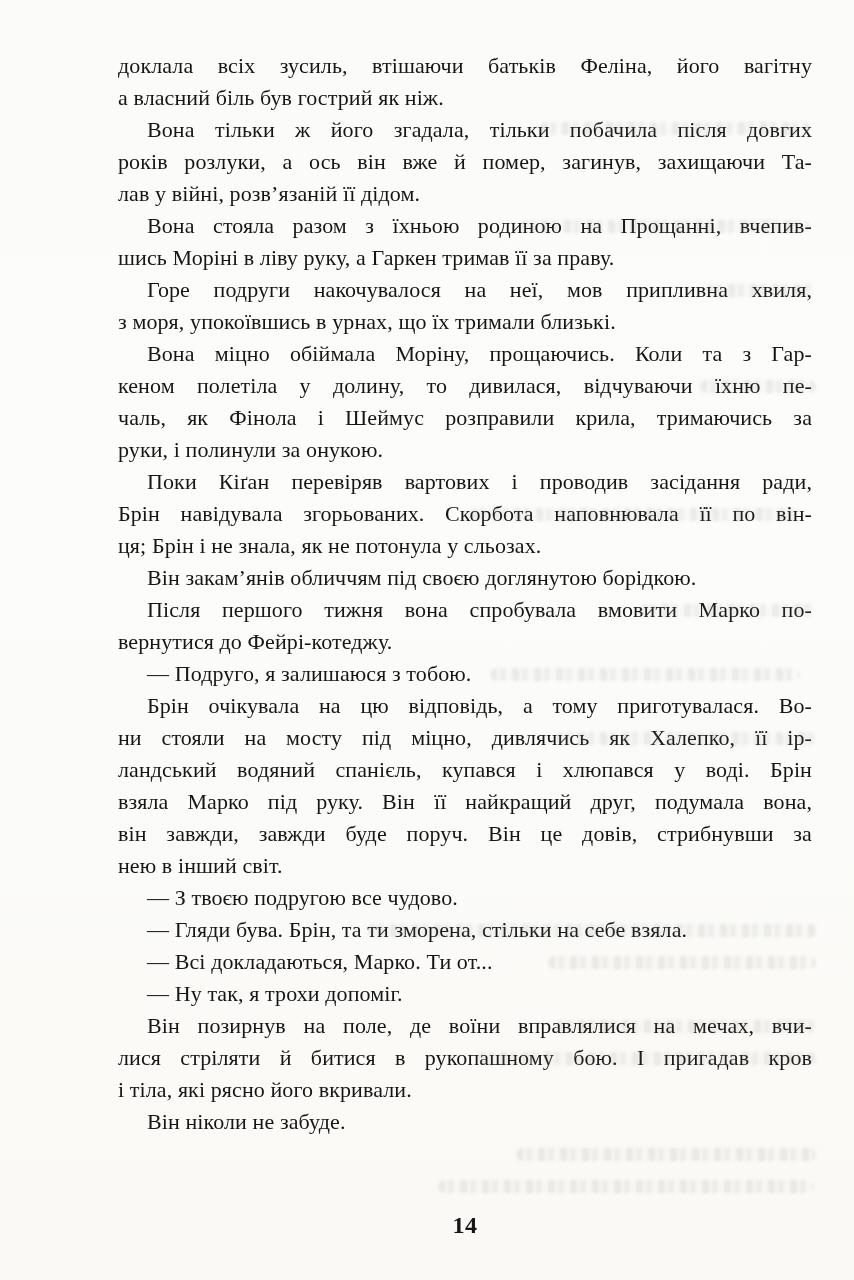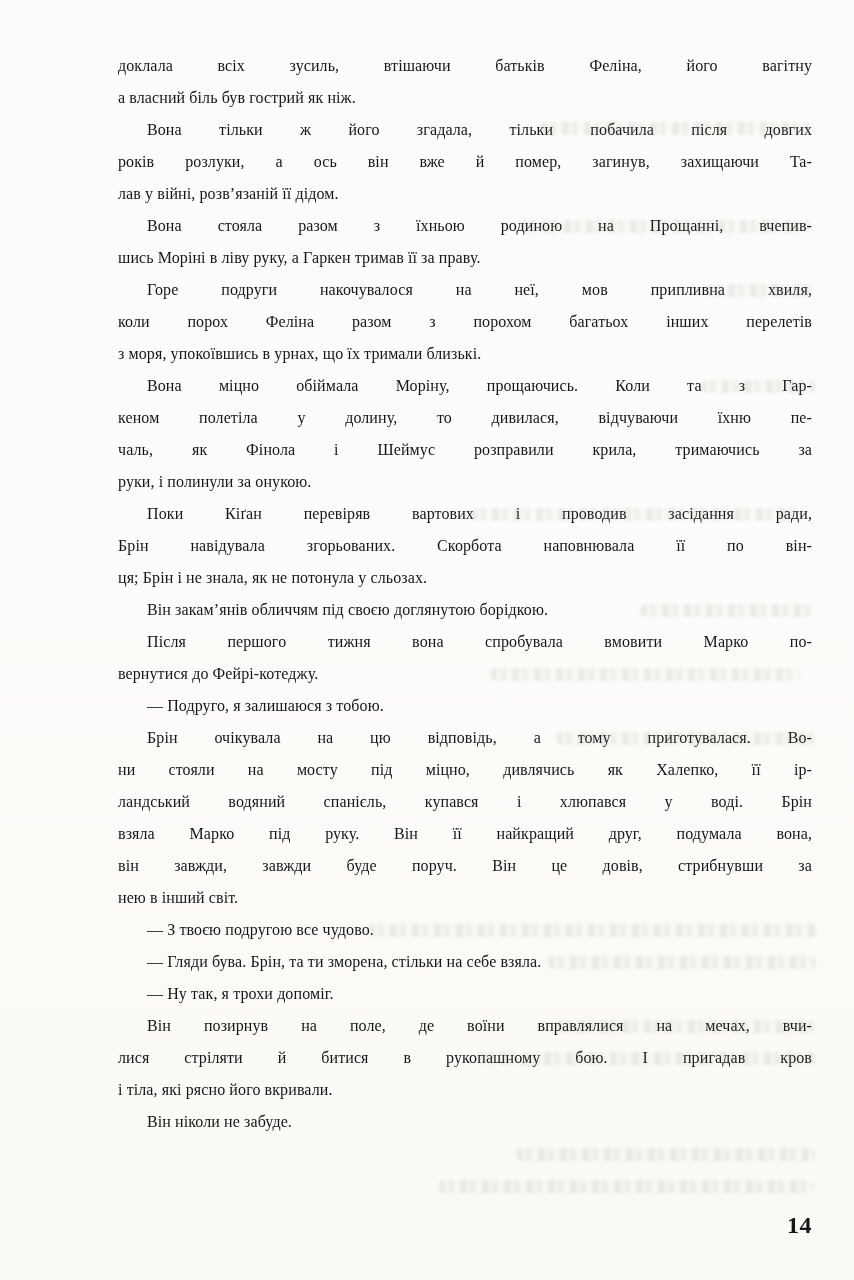--- a/index.html
+++ b/index.html
@@ -15,40 +15,40 @@
     color: #161616;
   }
   .text-block {
     position: absolute;
     left: 118px;
     top: 50px;
     width: 694px;
   }
   .paragraph { margin: 0; padding: 0; }
   .line {
-    font-size: 16px;
+    font-size: 22px;
     line-height: 32px;
     height: 32px;
     white-space: nowrap;
     letter-spacing: 0.1px;
     text-rendering: optimizeLegibility;
   }
   .line.just {
     white-space: normal;
     text-align: justify;
     text-align-last: justify;
     word-spacing: 1px;
   }
   .line.ind { text-indent: 29px; }
   .page-number {
     position: absolute;
     left: 118px;
     top: 1212px;
     width: 694px;
-    text-align: right;
+    text-align: center;
     font-size: 24px;
     font-weight: 700;
     letter-spacing: 0.5px;
   }
   .smudge {
     position: absolute;
     height: 13px;
     border-radius: 7px;
     background: repeating-linear-gradient(90deg,
       rgba(138,136,128,0.30) 0 7px,
@@ -73,21 +73,20 @@
         <div class="line just ind">Вона тільки ж його згадала, тільки побачила після довгих</div>
         <div class="line just">років розлуки, а ось він вже й помер, загинув, захищаючи Та-</div>
         <div class="line">лав у війні, розв’язаній її дідом.</div>
       </div>
       <div class="paragraph">
         <div class="line just ind">Вона стояла разом з їхньою родиною на Прощанні, вчепив-</div>
         <div class="line">шись Моріні в ліву руку, а Гаркен тримав її за праву.</div>
       </div>
       <div class="paragraph">
         <div class="line just ind">Горе подруги накочувалося на неї, мов припливна хвиля,</div>
-        <div class="line just">коли порох Феліна разом з порохом багатьох інших перелетів</div>
         <div class="line">з моря, упокоївшись в урнах, що їх тримали близькі.</div>
       </div>
       <div class="paragraph">
         <div class="line just ind">Вона міцно обіймала Моріну, прощаючись. Коли та з Гар-</div>
         <div class="line just">кеном полетіла у долину, то дивилася, відчуваючи їхню пе-</div>
         <div class="line just">чаль, як Фінола і Шеймус розправили крила, тримаючись за</div>
         <div class="line">руки, і полинули за онукою.</div>
       </div>
       <div class="paragraph">
         <div class="line just ind">Поки Кіґан перевіряв вартових і проводив засідання ради,</div>
@@ -112,20 +111,23 @@
         <div class="line just">він завжди, завжди буде поруч. Він це довів, стрибнувши за</div>
         <div class="line">нею в інший світ.</div>
       </div>
       <div class="paragraph">
         <div class="line ind">— З твоєю подругою все чудово.</div>
       </div>
       <div class="paragraph">
         <div class="line ind">— Гляди бува. Брін, та ти зморена, стільки на себе взяла.</div>
       </div>
       <div class="paragraph">
+        <div class="line ind">— Всі докладаються, Марко. Ти от...</div>
+      </div>
+      <div class="paragraph">
         <div class="line ind">— Ну так, я трохи допоміг.</div>
       </div>
       <div class="paragraph">
         <div class="line just ind">Він позирнув на поле, де воїни вправлялися на мечах, вчи-</div>
         <div class="line just">лися стріляти й битися в рукопашному бою. І пригадав кров</div>
         <div class="line">і тіла, які рясно його вкривали.</div>
       </div>
       <div class="paragraph">
         <div class="line ind">Він ніколи не забуде.</div>
       </div>

